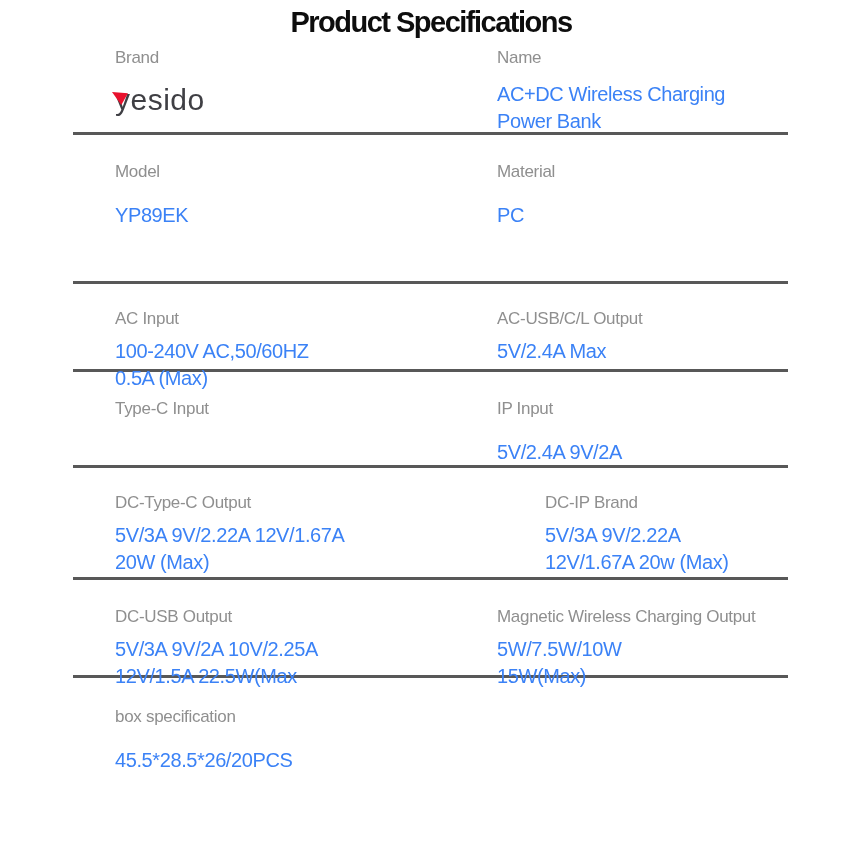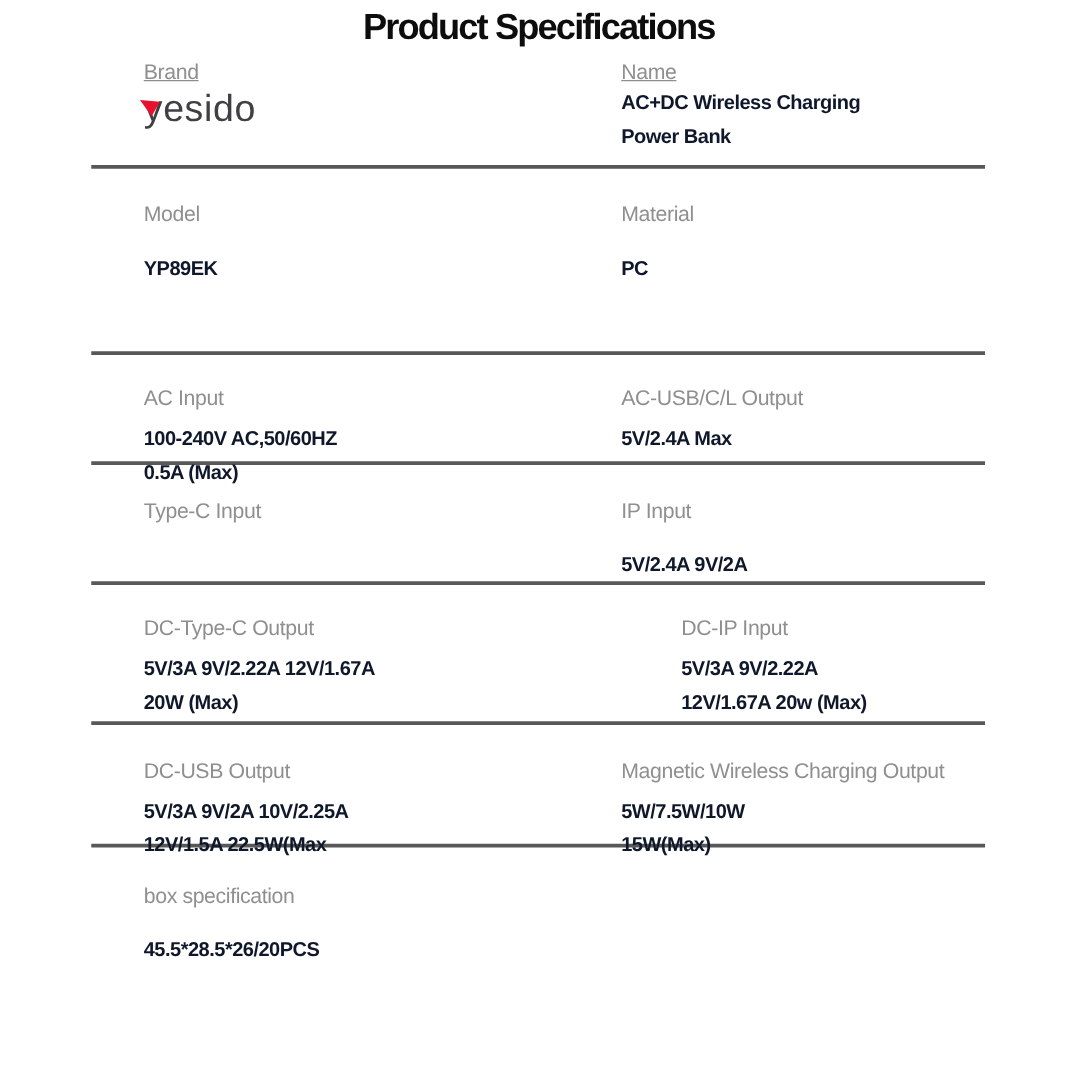--- a/index.html
+++ b/index.html
@@ -32,36 +32,36 @@
   .row.last { border-bottom: none; }
   .cell { min-width: 0; }
   .label {
     font-size: 17px;
     line-height: 20px;
     color: #8f8f8f;
     letter-spacing: -0.3px;
     white-space: nowrap;
   }
   .value {
-    font-size: 16px;
+    font-size: 20px;
     line-height: 27px;
-    font-weight: bold;
-    color: #0f172a;
+    font-weight: normal;
+    color: #3b82f6;
     letter-spacing: -0.4px;
     white-space: nowrap;
   }
   
   .r1 { height: 96px;  padding-top: 9px;  }
   .r2 { height: 149px; padding-top: 27px; }
   .r3 { height: 88px; padding-top: 25px; }
   .r4 { height: 96px; padding-top: 27px; }
   .r5 { height: 112px; padding-top: 25px; gap: 48px; }
   .r6 { height: 98px; padding-top: 27px; }
   .r7 { height: 109px; padding-top: 29px; }
-  .r1 .label { margin-bottom: 1px; text-decoration: underline; }
+  .r1 .label { margin-bottom: 13px; }
   .r2 .label, .r4 .label, .r7 .label { margin-bottom: 20px; }
   .r3 .label, .r5 .label, .r6 .label { margin-bottom: 9px; }
   
   .logo {
     position: relative;
     display: inline-block;
     margin-top: 3px;
   }
   .logo-text {
     font-size: 30px;
@@ -137,21 +137,21 @@
       </div>
     </div>
 
     <div class="row r5">
       <div class="cell">
         <div class="label">DC-Type-C Output</div>
         <div class="value">5V/3A 9V/2.22A 12V/1.67A</div>
         <div class="value">20W (Max)</div>
       </div>
       <div class="cell">
-        <div class="label">DC-IP Input</div>
+        <div class="label">DC-IP Brand</div>
         <div class="value">5V/3A 9V/2.22A</div>
         <div class="value">12V/1.67A 20w (Max)</div>
       </div>
     </div>
 
     <div class="row r6">
       <div class="cell">
         <div class="label">DC-USB Output</div>
         <div class="value">5V/3A 9V/2A 10V/2.25A</div>
         <div class="value">12V/1.5A 22.5W(Max</div>

